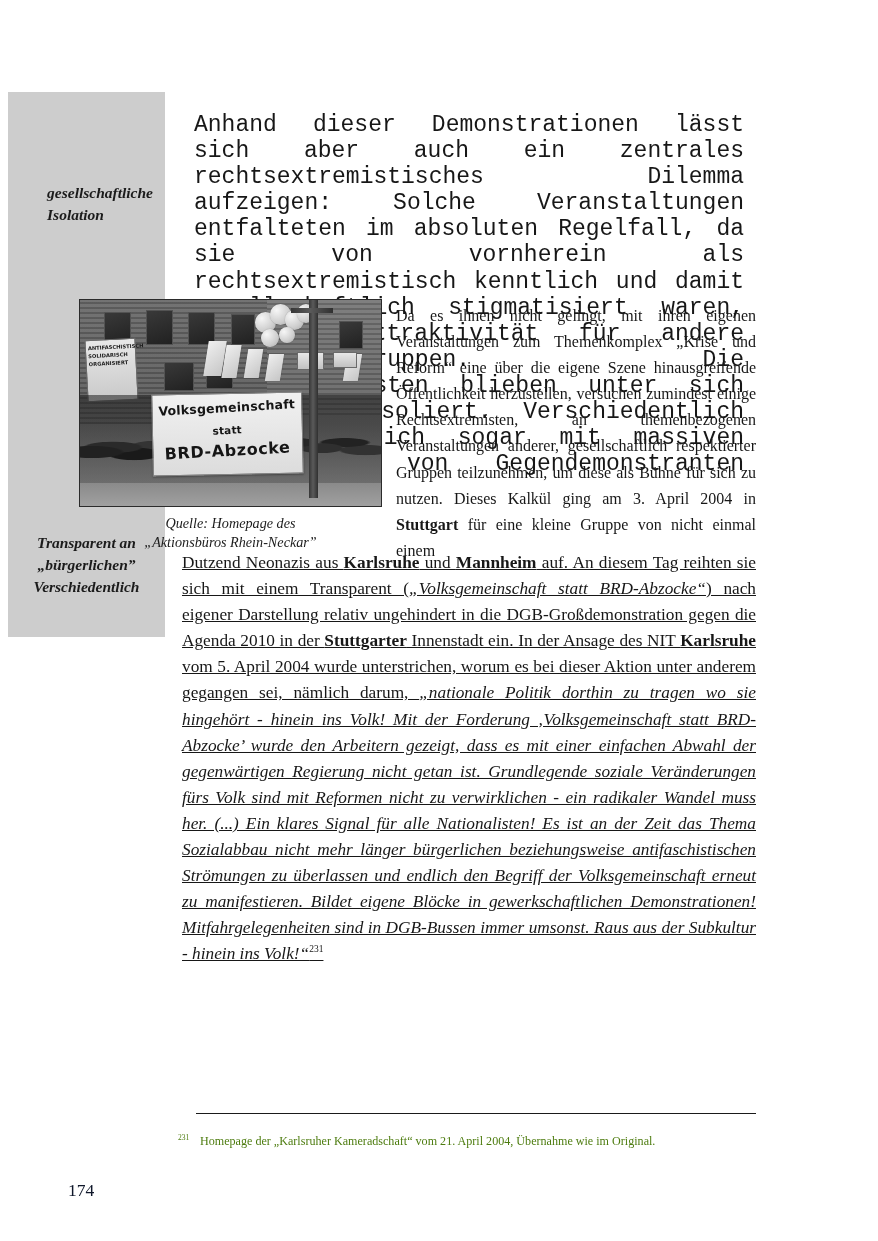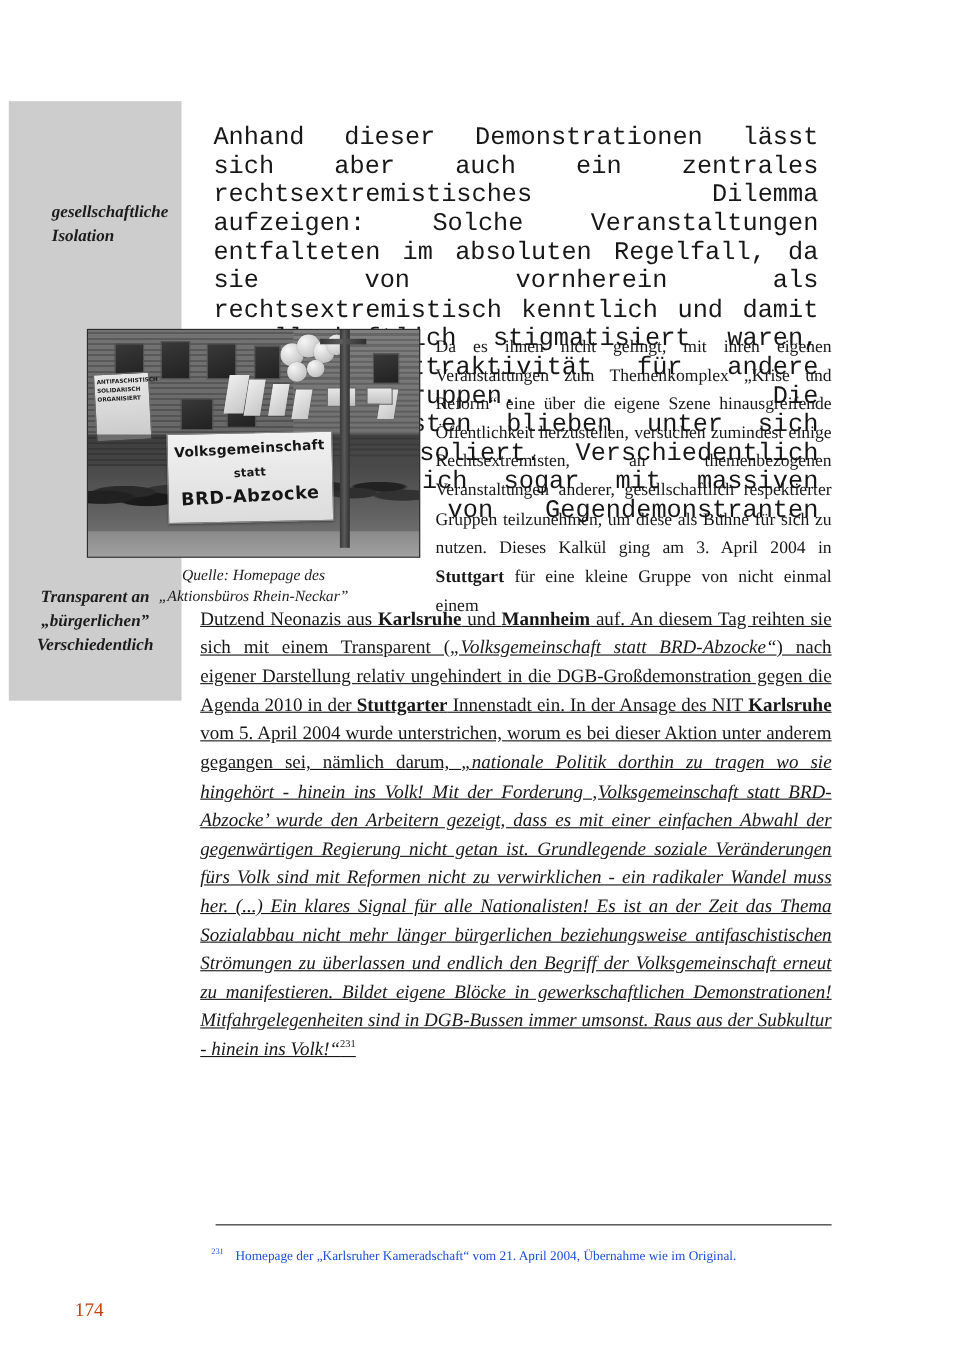--- a/index.html
+++ b/index.html
@@ -239,39 +239,39 @@
   #footnote-rule {
     position: absolute;
     left: 196px;
     top: 1113px;
     width: 560px;
     height: 1px;
     background: #1a1a1a;
   }
   #footnote {
     position: absolute;
-    left: 192px;
+    left: 178px;
     top: 1129px;
     width: 574px;
     font-size: 12.1px;
     line-height: 17px;
-    color: #1d4ed8;
+    color: #4d7c0f;
   }
   #footnote .fn-num {
     display: inline-block;
     width: 22px;
     font-size: 7.6px;
     vertical-align: super;
   }
   #page-number {
     position: absolute;
     left: 68px;
     top: 1180px;
     font-size: 17.5px;
-    color: #c2410c;
+    color: #0f172a;
   }
 </style>
 </head>
 <body>
 
 <div id="margin-band"></div>
 
 <div class="margin-note" id="margin-note-1">
   <span class="mn-line">gesellschaftliche</span>
   <span class="mn-line second">Isolation</span>

